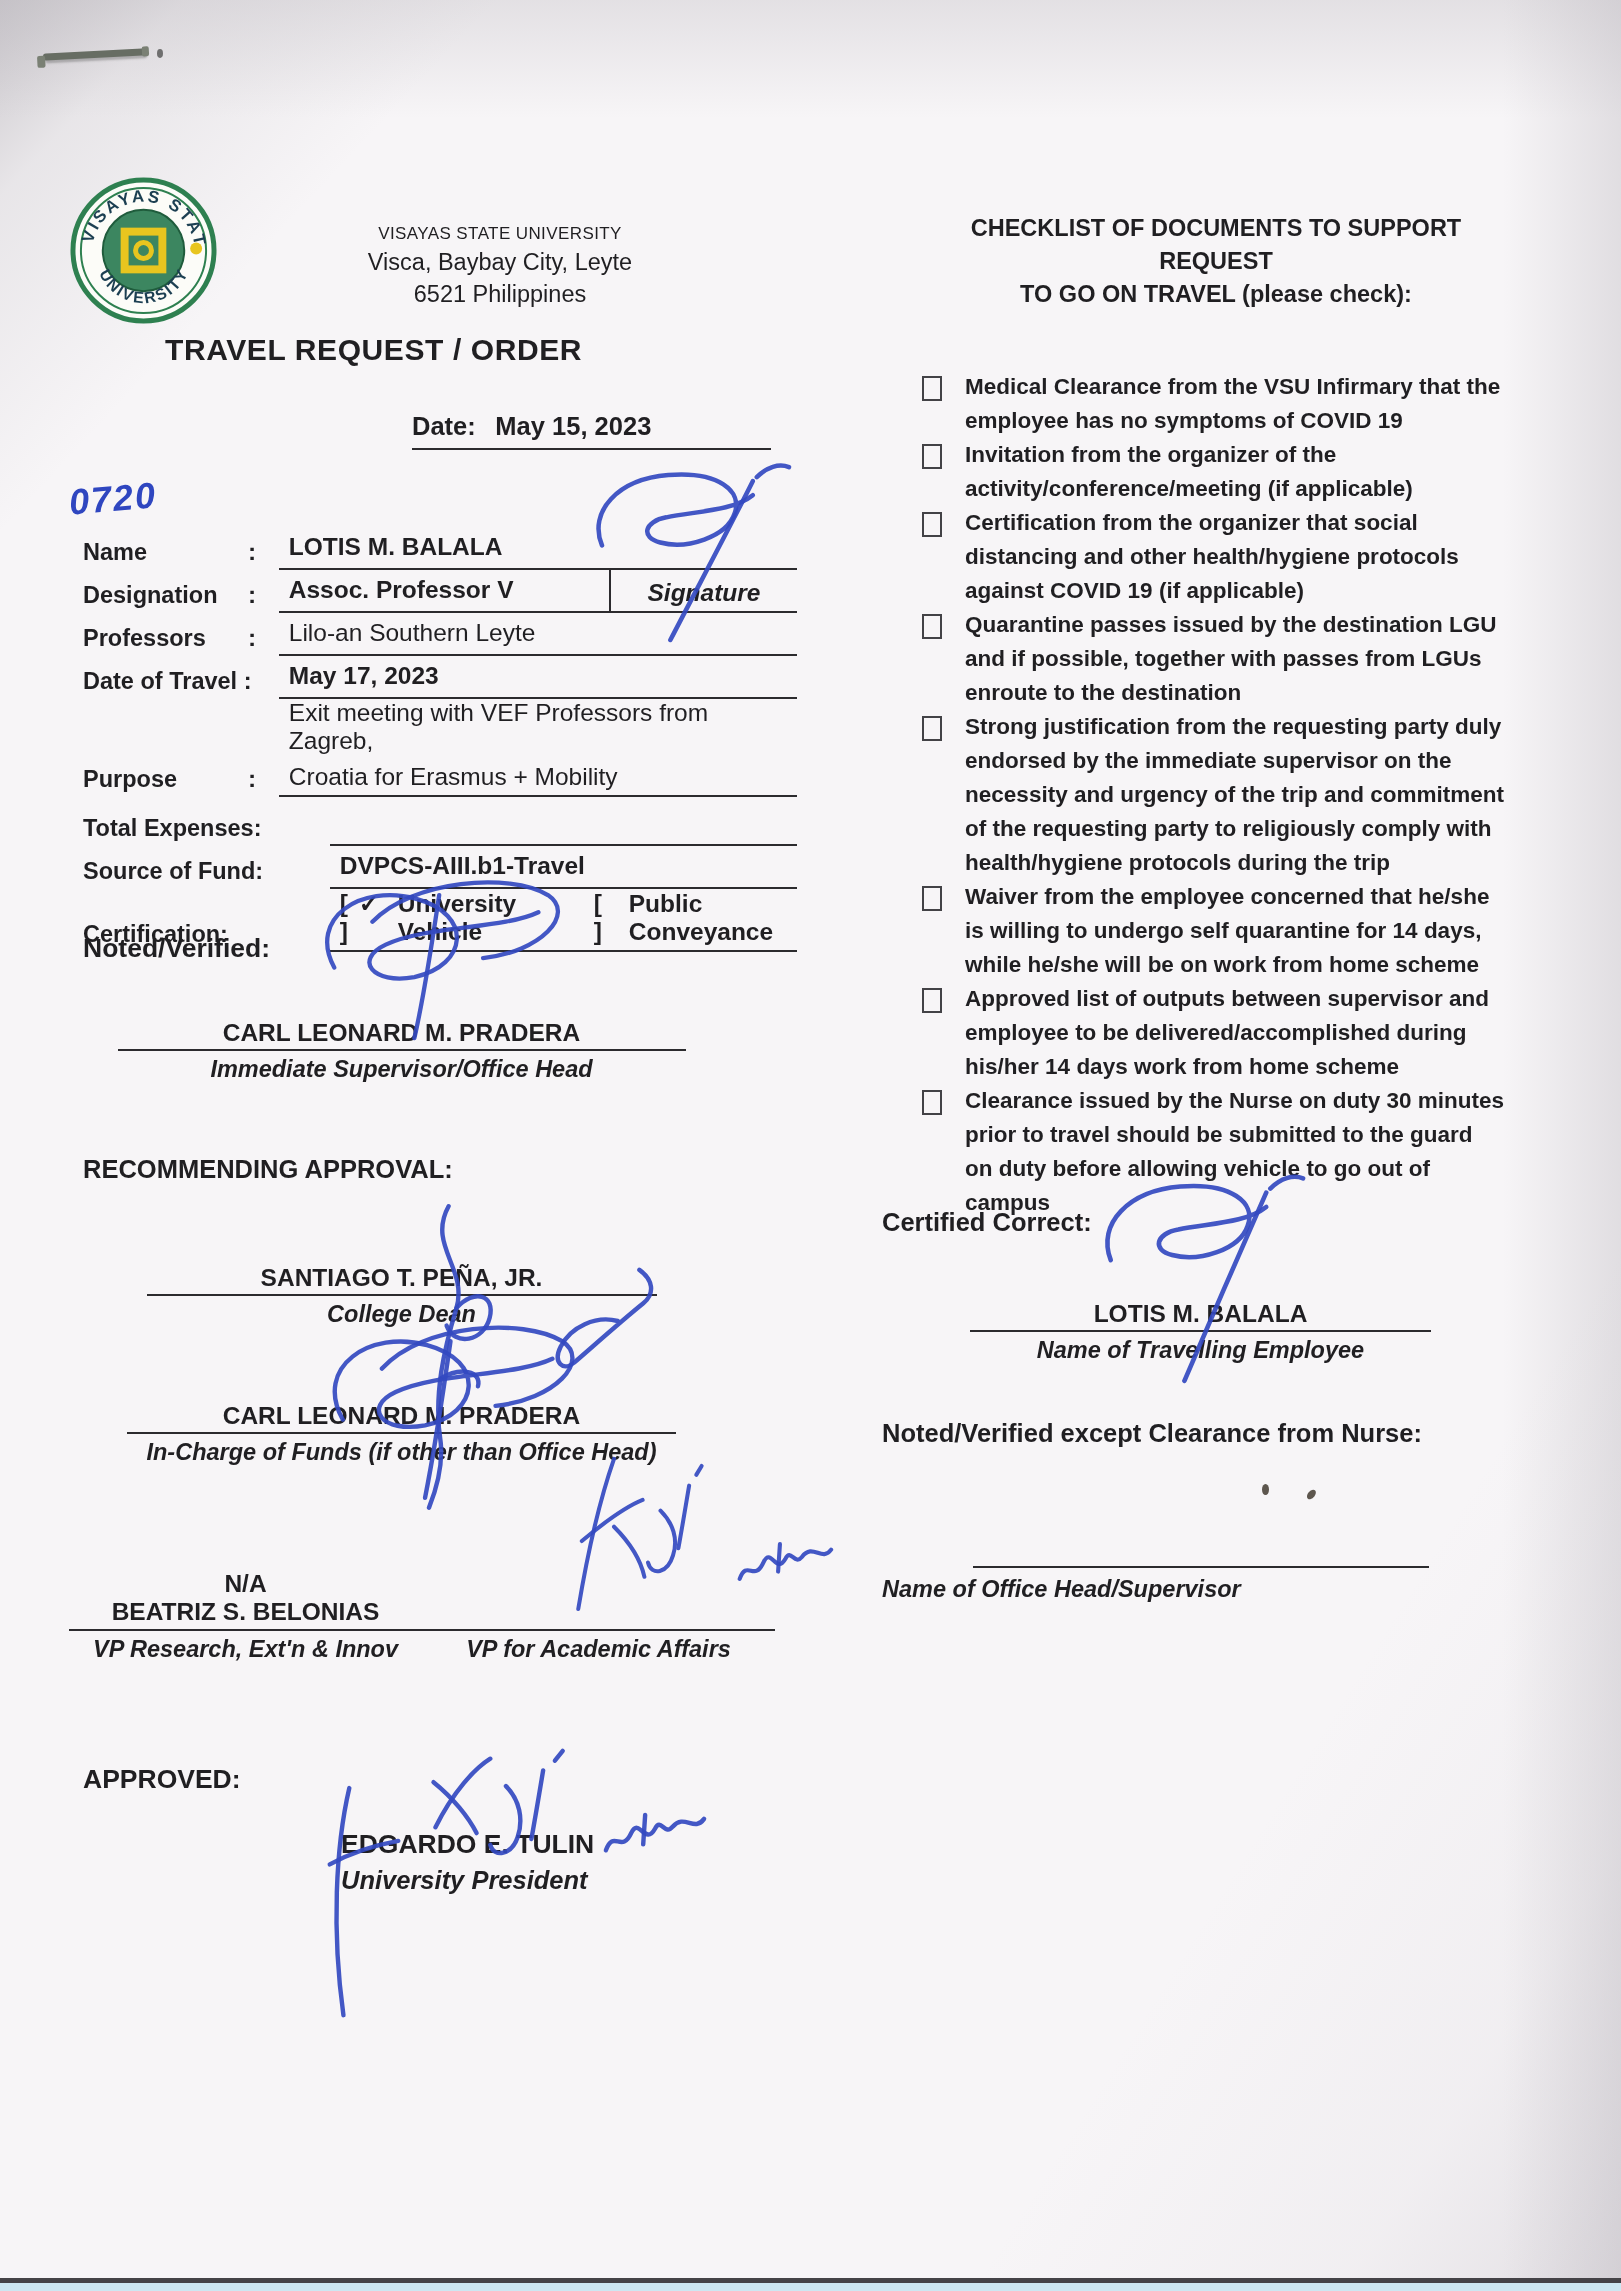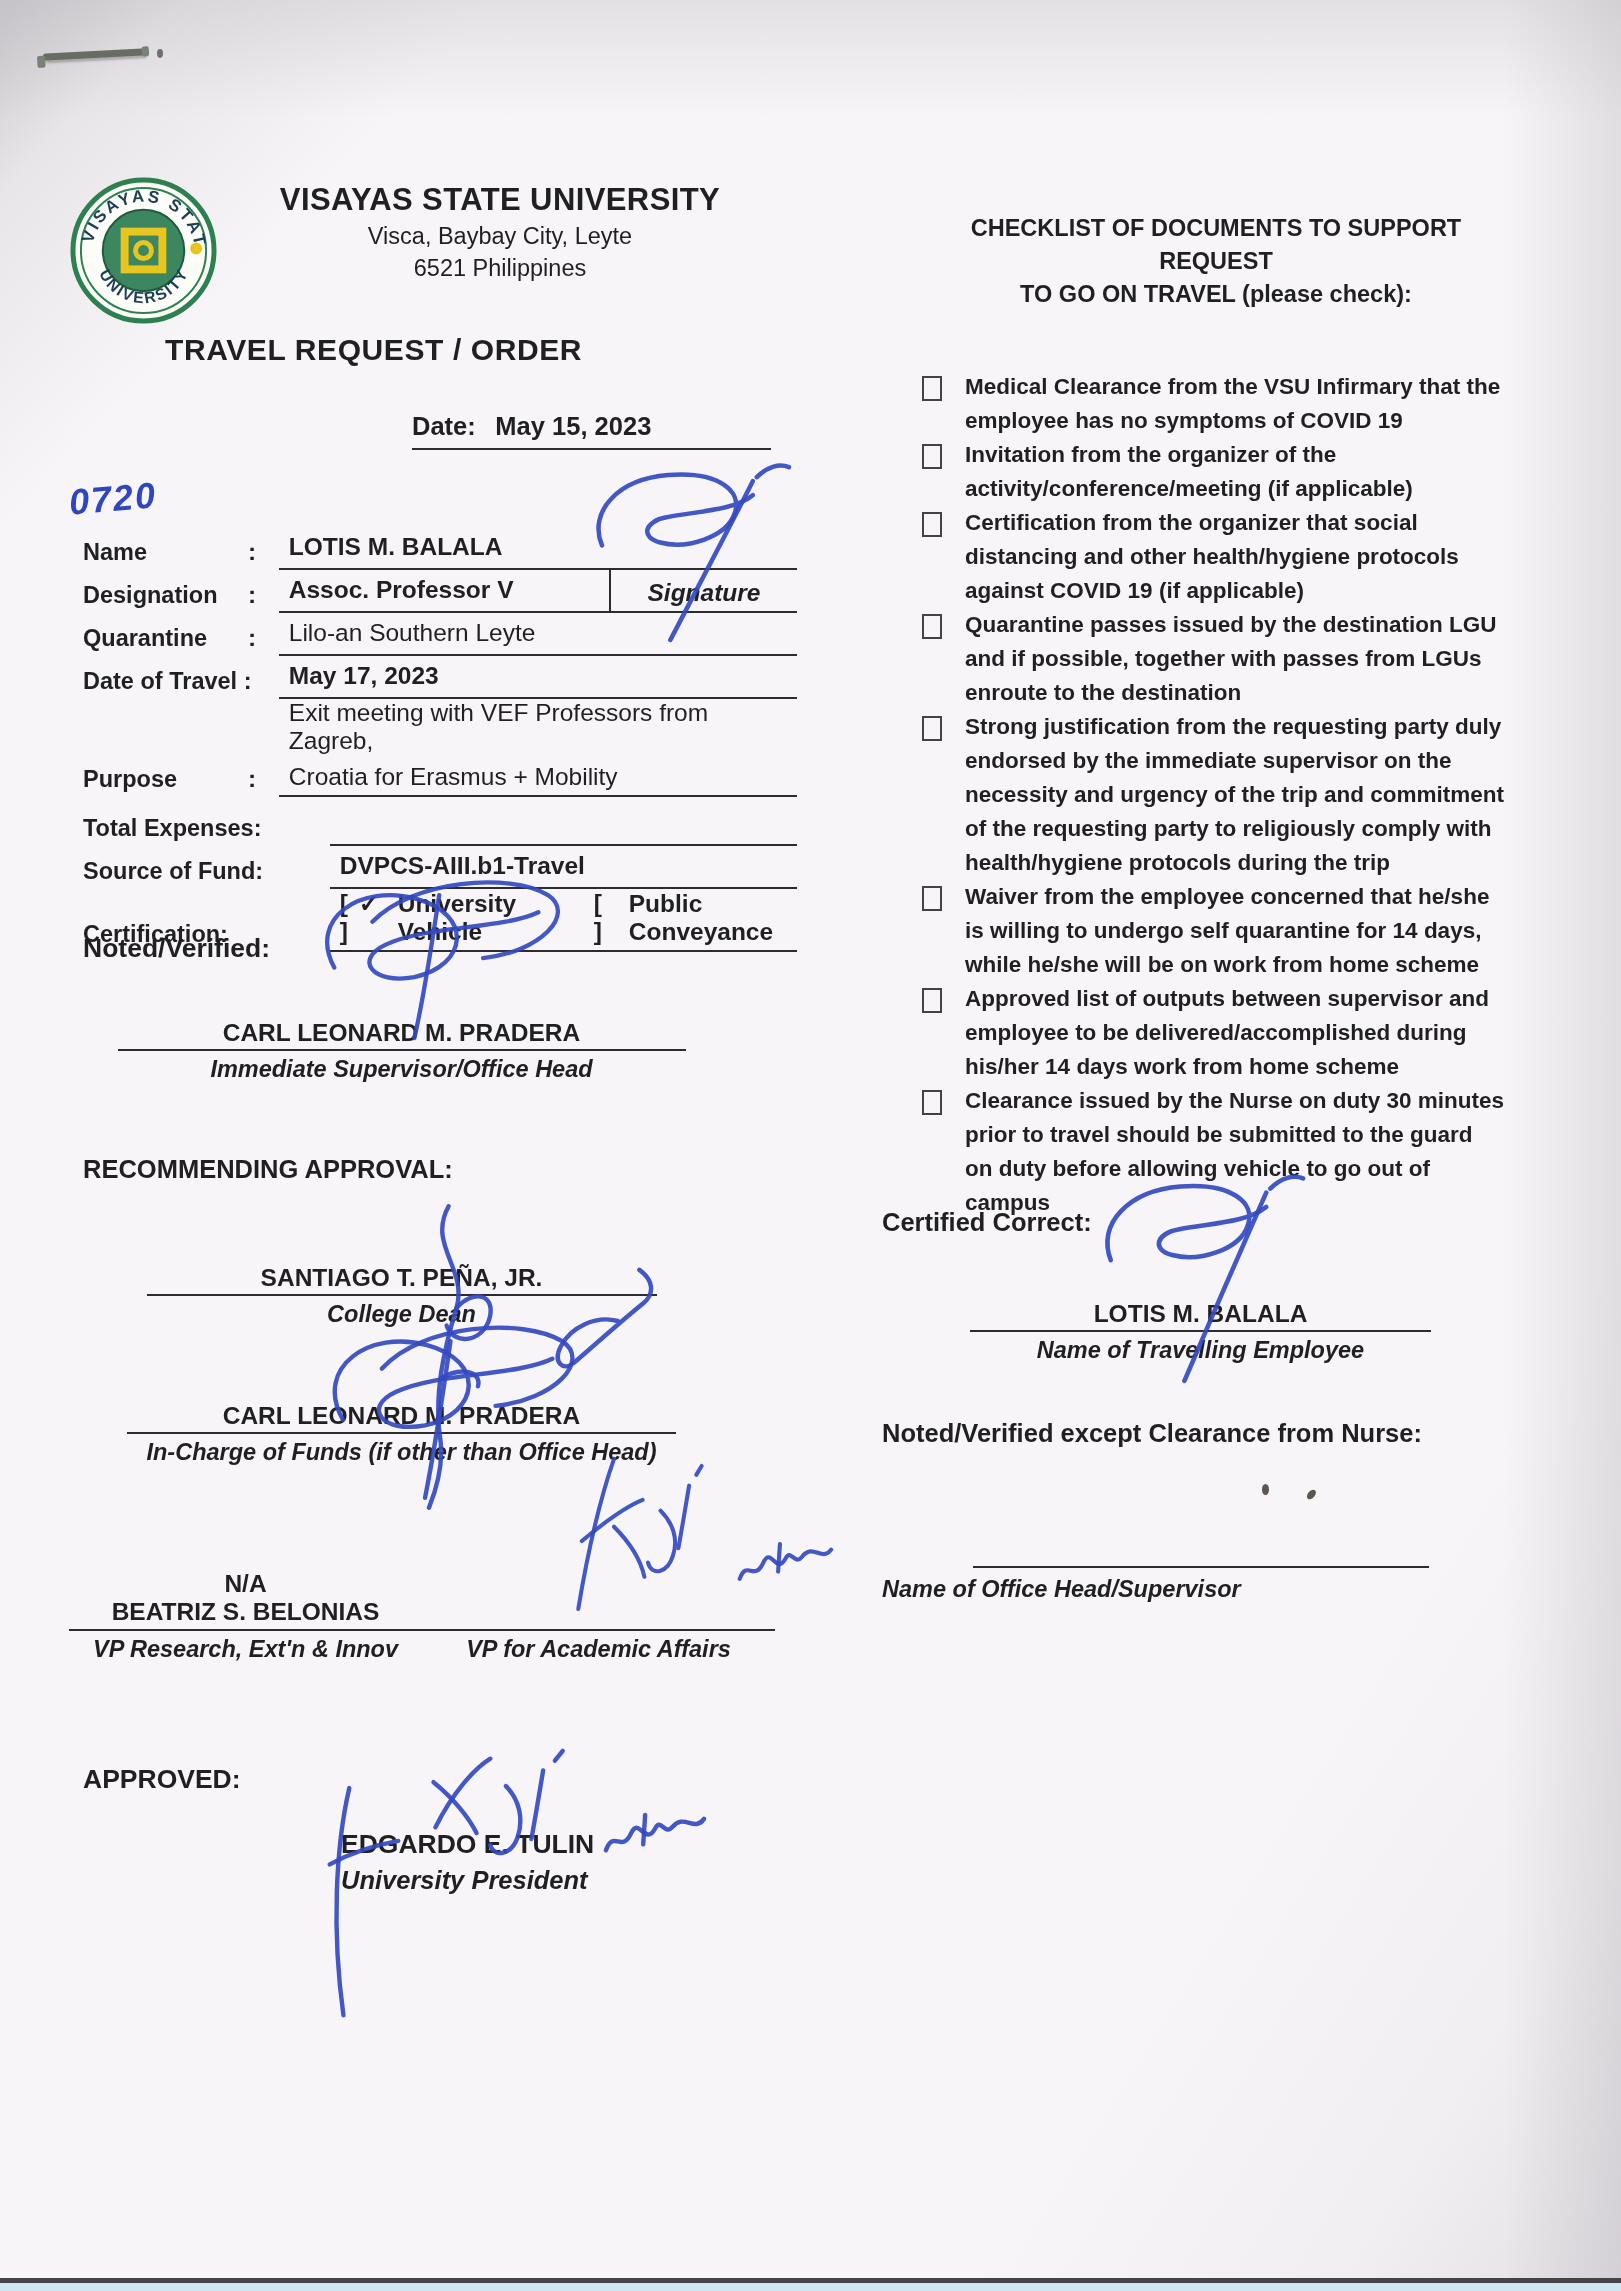--- a/index.html
+++ b/index.html
@@ -19,21 +19,21 @@
   .staple:before{content:"";position:absolute;left:-5.9px;top:2px;width:7.8px;height:11.8px;background:#7a8074;border-radius:2px;}
   .staple:after{content:"";position:absolute;right:-3.9px;top:-2px;width:6.9px;height:9.8px;background:#7a8074;border-radius:2px;}
   .speck{position:absolute;width:5.9px;height:8.8px;background:#6f6f6f;border-radius:50%;}
   .bottom-line{position:absolute;left:0;bottom:8.8px;width:100%;height:4.9px;background:#454347;}
   .bottom-strip{position:absolute;left:0;bottom:0;width:100%;height:8.8px;background:#cde7f2;}
   .dot{position:absolute;width:6.9px;height:10.8px;background:#5d564e;border-radius:50%;}
 
   
   .seal{position:absolute;left:69px;top:176px;width:149px;height:149px;}
   .hdr{position:absolute;left:245px;top:182px;width:510px;text-align:center;}
-  .hdr .uni{font-size:31px;font-weight:bold;letter-spacing:0.4px;}
+  .hdr .uni{font-size:17px;font-weight:normal;letter-spacing:0.4px;margin-top:42px;}
   .hdr .addr{font-size:23.5px;margin-top:4.9px;}
   .title{position:absolute;left:165px;top:333px;font-size:30px;font-weight:bold;letter-spacing:0.6px;}
   .date-row{position:absolute;left:412px;top:412px;width:359px;display:flex;align-items:baseline;
         border-bottom:2.9px solid #2c2b2e;padding-bottom:6.9px;font-size:25.5px;}
   .date-row .dl{font-weight:bold;margin-right:19.6px;}
   .date-row .dv{font-weight:bold;}
   .hand-code{position:absolute;left:69px;top:478px;font-size:36px;font-weight:bold;font-style:italic;
         color:#2f46c0;transform:rotate(-5deg);letter-spacing:2px;}
 
   
@@ -151,21 +151,21 @@
       <span class="fcolon">:</span>
       <span class="fval b">LOTIS M. BALALA</span>
     </div>
     <div class="frow">
       <span class="flabel">Designation</span>
       <span class="fcolon">:</span>
       <span class="fval b">Assoc. Professor V</span>
       <span class="sigcell">Signature</span>
     </div>
     <div class="frow">
-      <span class="flabel">Quarantine</span>
+      <span class="flabel">Professors</span>
       <span class="fcolon">:</span>
       <span class="fval">Lilo-an Southern Leyte</span>
     </div>
     <div class="frow">
       <span class="flabel wide" style="width:196px;">Date of Travel :</span>
       <span class="fval b">May 17, 2023</span>
     </div>
     <div class="frow">
       <span class="flabel">Purpose</span>
       <span class="fcolon">:</span>

